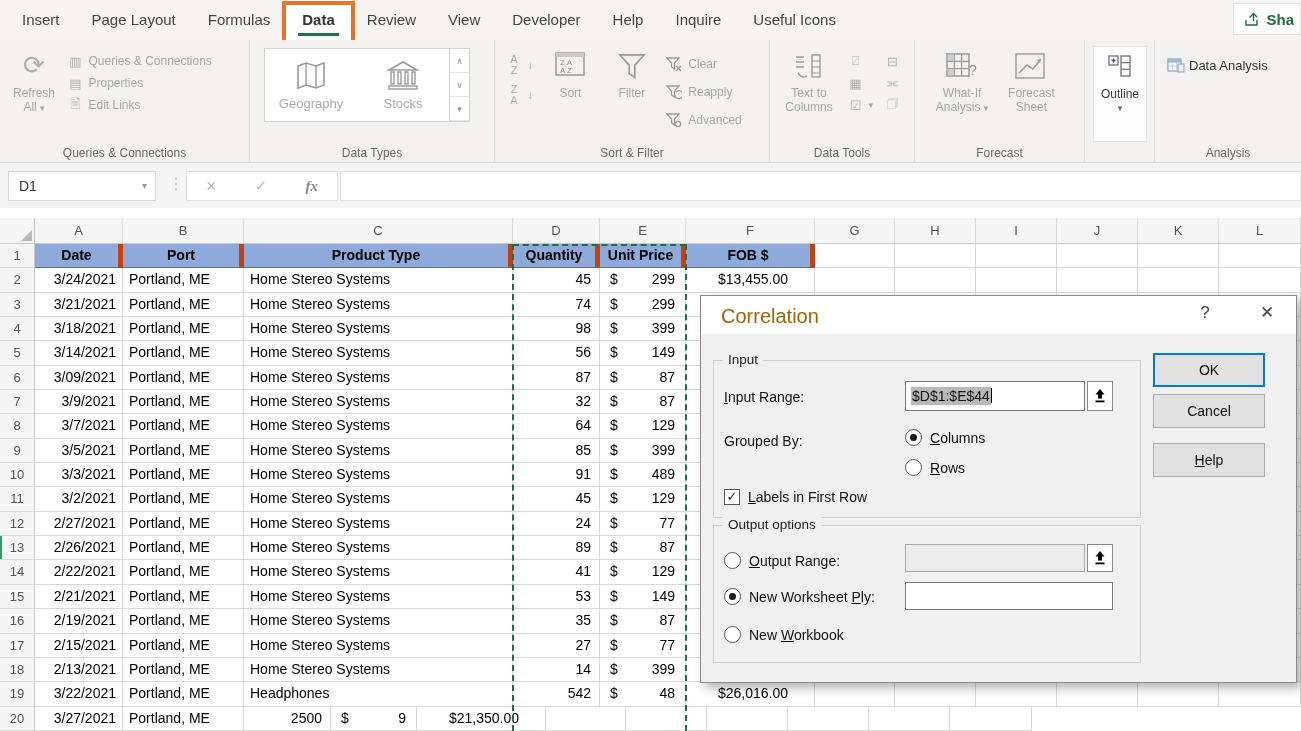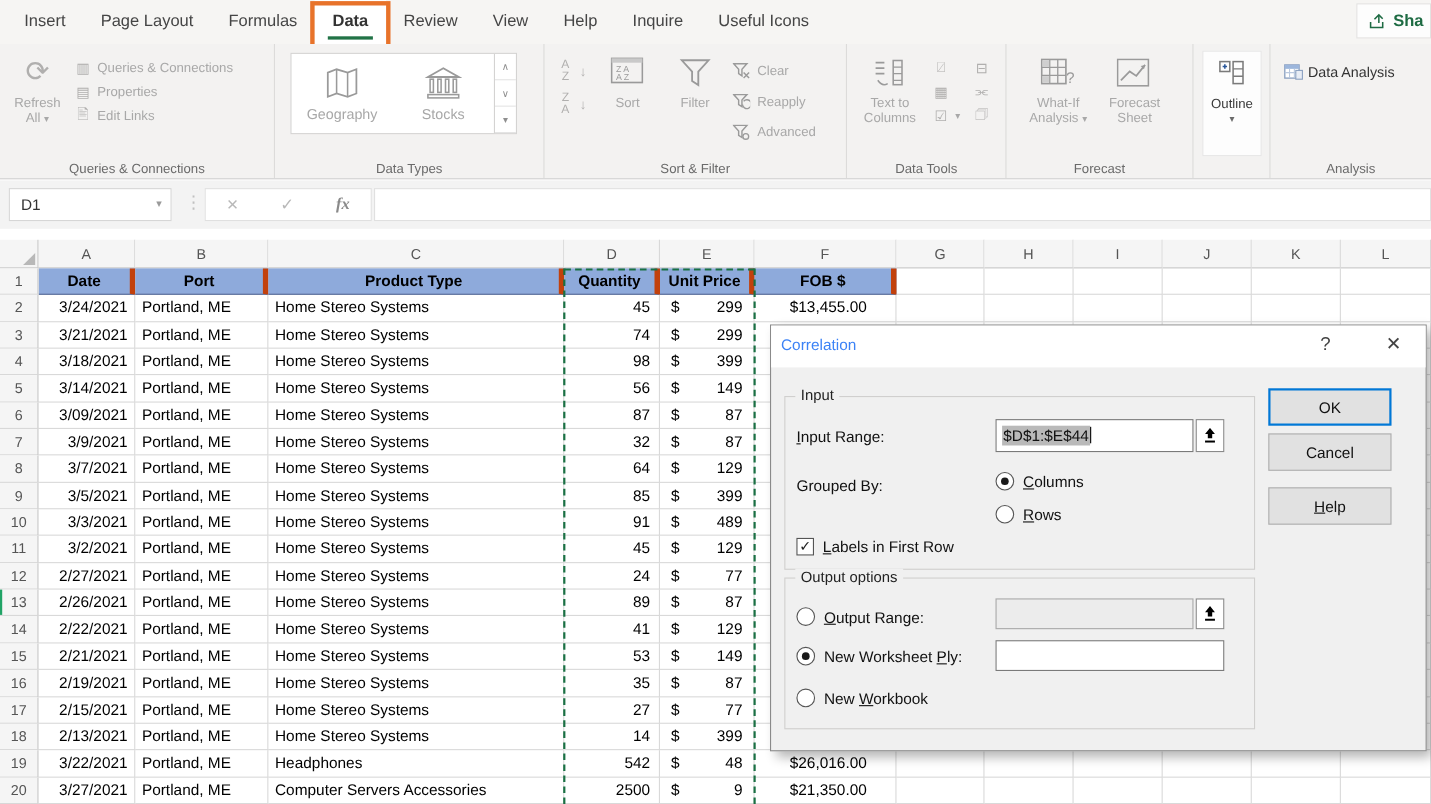--- a/index.html
+++ b/index.html
@@ -56,21 +56,21 @@
   .c.txt { text-align:left; padding-left:6px; }
   .c.acct { display:flex; justify-content:space-between; padding:0 10px 0 10px; }
   .c.fob { text-align:right; padding-right:26px; }
   .ants-v { position:absolute; top:26px; bottom:0; width:0; border-left:2px dashed #1a7044; }
   .ants-h { position:absolute; height:0; border-top:2px dashed #1a7044; }
   .row13-accent { position:absolute; left:0; top:0; bottom:0; width:2px; background:#21a366; }
 
   
   .dlg { position:absolute; left:700px; top:295px; width:597px; height:388px; background:#f0f0f0; border:1px solid #8a8a8a; box-shadow:5px 5px 10px rgba(0,0,0,.3); font-size:14px; color:#111; }
   .dlg-title { position:absolute; left:0; top:0; right:0; height:38px; background:#fff; }
-  .dlg-title .t { position:absolute; left:9px; top:9px; font-size:14px; color:#3b82f6; }
+  .dlg-title .t { position:absolute; left:20px; top:9px; font-size:20px; color:#a16207; }
   .dlg-help { position:absolute; right:78px; top:7px; font-size:17px; color:#444; width:26px; text-align:center; }
   .dlg-close { position:absolute; right:14px; top:6px; font-size:17px; color:#444; width:30px; text-align:center; }
   .dlg-body { position:absolute; left:0; top:38px; right:0; bottom:0; }
   .gbox { position:absolute; border:1px solid #d0cfce; }
   .gbox .legend { position:absolute; top:-9px; left:9px; background:#f0f0f0; padding:0 5px; font-size:13.5px; color:#222; }
   .lbl { position:absolute; font-size:14px; color:#111; white-space:nowrap; }
   .field { position:absolute; background:#fff; border:1px solid #7a7a7a; height:30px; line-height:28px; padding-left:5px; font-size:14px; }
   .field.disabled { background:#ececec; border:1px solid #a9a9a9; }
   .sel-text { background:#b9b9b9; padding:1px 1px; }
   .caret-i { display:inline-block; width:1px; height:15px; background:#000; vertical-align:-2px; }
@@ -88,20 +88,21 @@
 <body>
 
 <div class="tabbar">
   <div id="tabs-host" style="display:flex; padding-left:6px;">
       <div class="tab">Insert</div>
       <div class="tab">Page Layout</div>
       <div class="tab">Formulas</div>
       <div class="tab active">Data<span class="underline"></span><span class="obox"></span></div>
       <div class="tab">Review</div>
       <div class="tab">View</div>
+      <div class="tab">Developer</div>
       <div class="tab">Help</div>
       <div class="tab">Inquire</div>
       <div class="tab">Useful Icons</div>
     </div>
   <div class="share-btn">
     <span class="share-ic">
       <svg class="ic" width="16" height="15" viewBox="0 0 16 15">
           <path d="M2 8 v5 h11 v-5" fill="none" stroke="#1e6b43" stroke-width="1.4"></path>
           <path d="M5.5 5.5 L9.5 1.5 L13 5" fill="none" stroke="#1e6b43" stroke-width="1.4"></path>
           <path d="M9.5 1.8 V9" fill="none" stroke="#1e6b43" stroke-width="1.4"></path>
@@ -694,21 +695,20 @@
       <div class="c" style="width: 81px;"></div>
       <div class="c" style="width: 81px;"></div>
       <div class="c" style="width: 81px;"></div>
       <div class="c" style="width: 81px;"></div>
       <div class="c" style="width: 82px;"></div>
     </div>
     <div class="r">
       <div class="rh" style="width: 35px;">20</div>
       <div class="c date" style="width: 88px;">3/27/2021</div>
       <div class="c txt" style="width: 121px;">Portland, ME</div>
-      <div class="c txt" style="width: 269px;">Computer Servers Accessories</div>
       <div class="c num" style="width: 87px;">2500</div>
       <div class="c acct" style="width: 86px;">
         <span>$</span>
         <span>9</span>
       </div>
       <div class="c fob" style="width: 129px;">$21,350.00</div>
       <div class="c" style="width: 80px;"></div>
       <div class="c" style="width: 81px;"></div>
       <div class="c" style="width: 81px;"></div>
       <div class="c" style="width: 81px;"></div>

